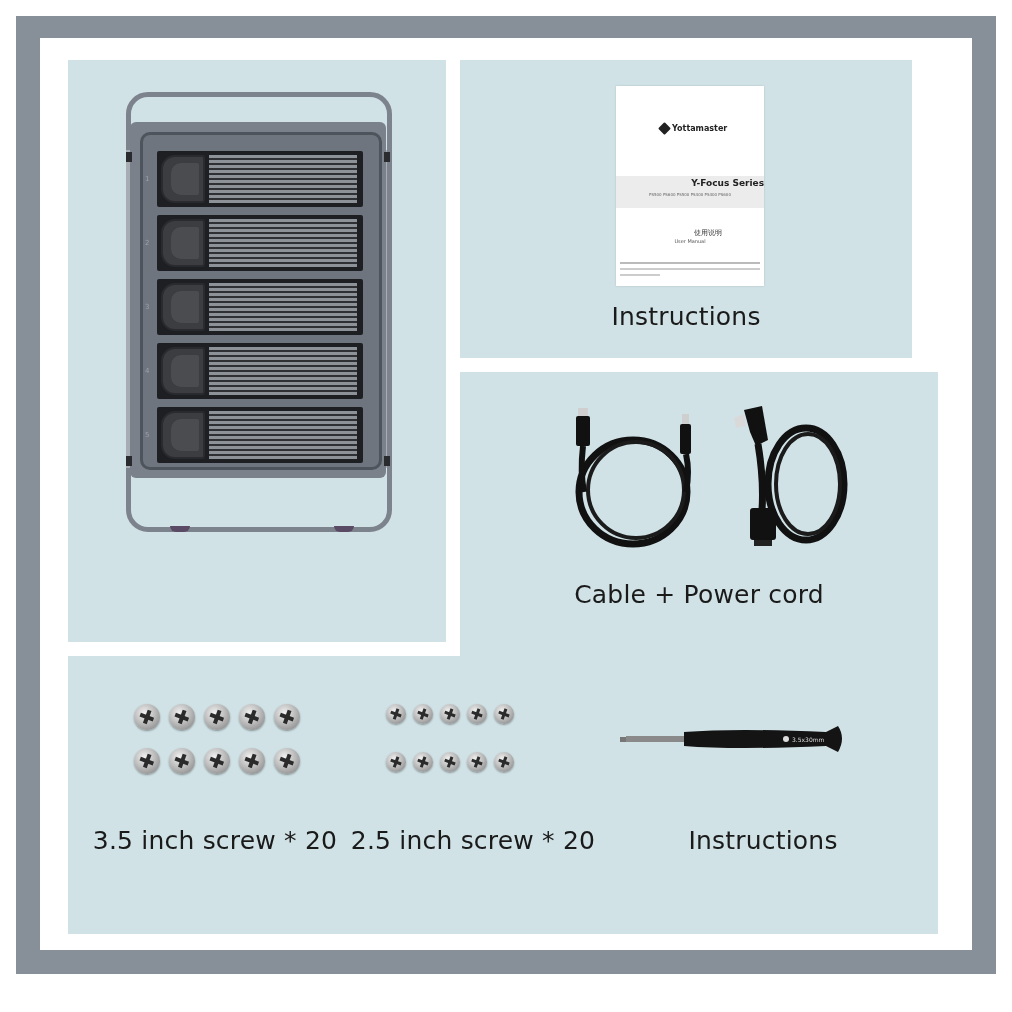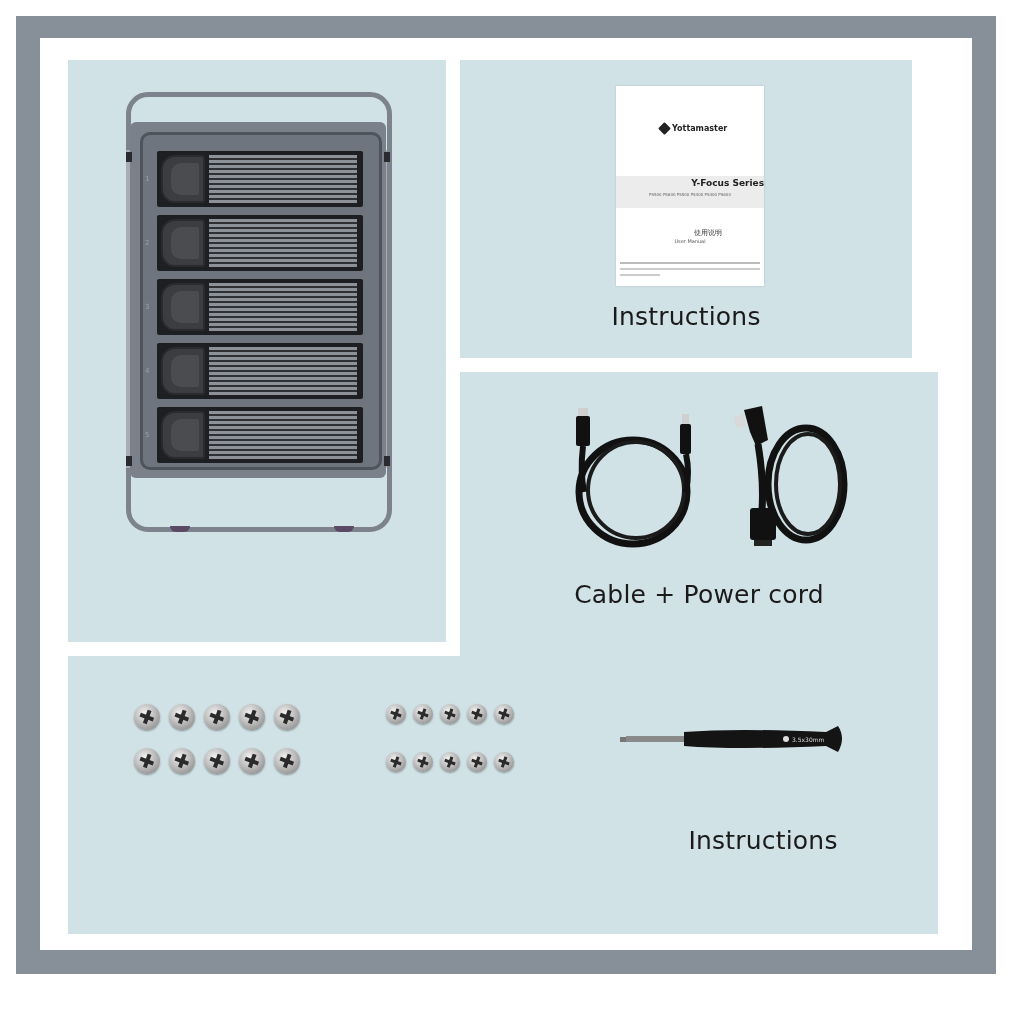--- a/index.html
+++ b/index.html
@@ -158,14 +158,16 @@
     <div class="screw" style="left:108px;top:48px;width:20px;height:20px;"></div>
   </div>
 
   <svg width="240" height="40" style="position:absolute;left:548px;top:64px;" viewBox="0 0 240 40">
     <rect x="4" y="17" width="6" height="5" fill="#777"></rect>
     <rect x="10" y="16" width="58" height="6" fill="#8a8a8a"></rect>
     <path d="M68 12 Q120 8 210 12 L222 6 Q230 18 222 32 L210 26 Q120 30 68 26 Z" fill="#141414"></path>
     <circle cx="170" cy="19" r="3" fill="#ddd"></circle>
     <text x="176" y="22" font-size="6" fill="#ddd" font-family="DejaVu Sans, sans-serif">3.5x30mm</text>
   </svg>
+  <div class="label" style="left:16px;width:262px;top:170px;">3.5 inch screw * 20</div>
+  <div class="label" style="left:274px;width:262px;top:170px;">2.5 inch screw * 20</div>
   <div class="label" style="left:580px;width:230px;top:170px;">Instructions</div>
 </div>
 
 </body></html>

